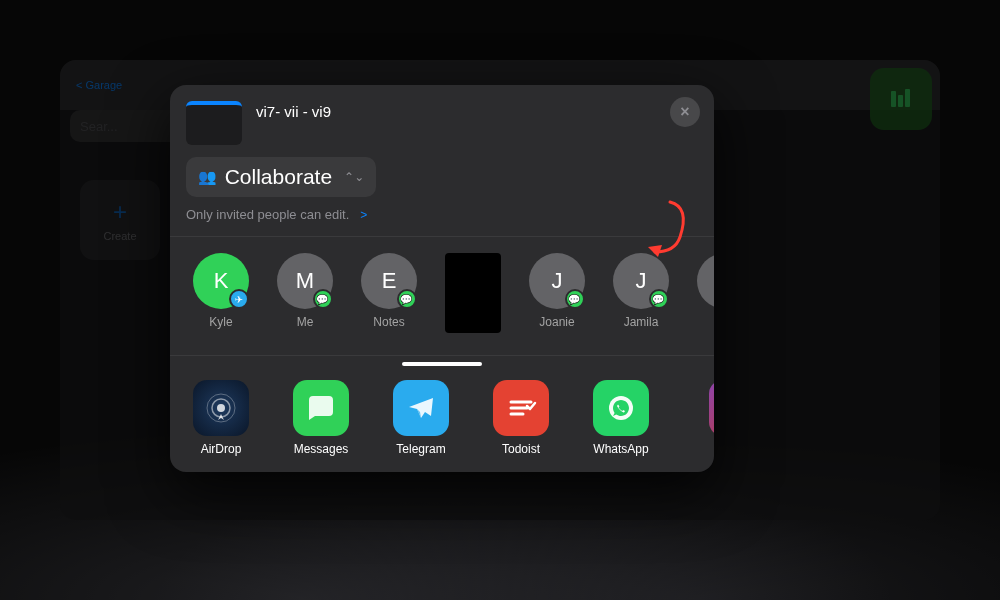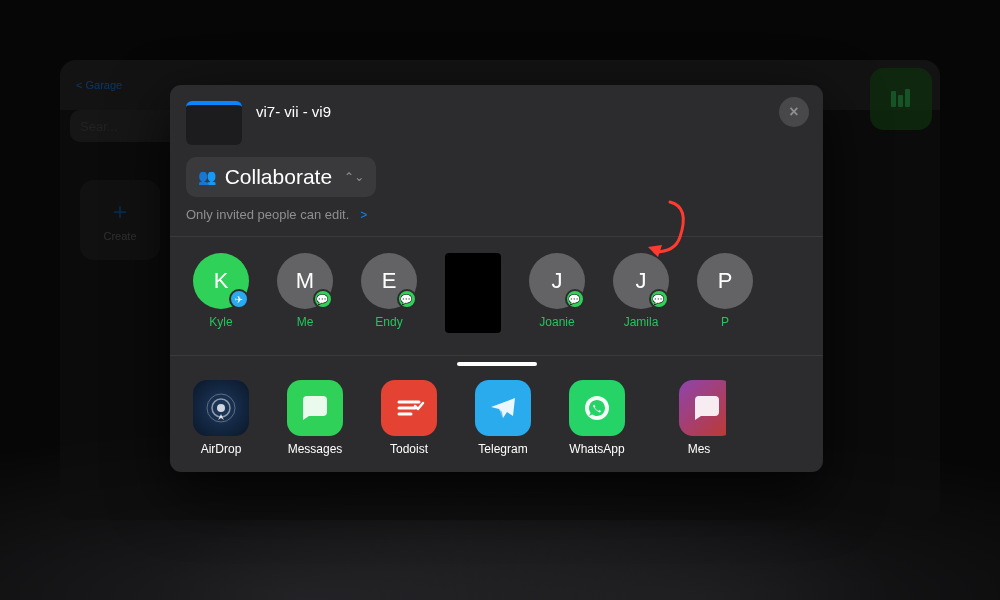--- a/index.html
+++ b/index.html
@@ -111,23 +111,23 @@
       position: absolute;
       inset: 0;
       background: rgba(0,0,0,0.5);
     }
 
     
     .share-sheet {
       position: absolute;
       top: 85px;
       left: 170px;
-      width: 653px;
+      width: 544px;
       background: #2c2c2e;
-      border-radius: 11px;
+      border-radius: 16px;
       overflow: hidden;
       box-shadow: 0 20px 60px rgba(0,0,0,0.8);
     }
 
     
     .share-header {
       display: flex;
       align-items: flex-start;
       padding: 16px 16px 0 16px;
       gap: 14px;
@@ -296,21 +296,21 @@
 
     .contact-badge.telegram { background: #2aabee; }
     .contact-badge.messages { background: #30d158; }
 
     .contact-badge-icon {
       font-size: 10px;
       color: #fff;
     }
 
     .contact-name {
-      color: #22c55e;
+      color: #a3a3a3;
       font-size: 12px;
       text-align: center;
     }
 
     
     .apps-divider {
       height: 1px;
       background: #3a3a3c;
       margin: 0 0 0 0;
     }
@@ -327,21 +327,21 @@
       height: 4px;
       background: #ffffff;
       border-radius: 2px;
     }
 
     
     .apps-row {
       display: flex;
       align-items: flex-start;
       padding: 12px 16px 16px 16px;
-      gap: 24px;
+      gap: 30px;
       overflow-x: auto;
       scrollbar-width: none;
     }
 
     .apps-row::-webkit-scrollbar { display: none; }
 
     .app-item {
       display: flex;
       flex-direction: column;
       align-items: center;
@@ -469,21 +469,21 @@
       <span class="contact-name">Me</span>
     </div>
 
     <div class="contact-item">
       <div class="contact-avatar gray">
         E
         <div class="contact-badge messages">
           <span class="contact-badge-icon">💬</span>
         </div>
       </div>
-      <span class="contact-name">Endy</span>
+      <span class="contact-name">Notes</span>
     </div>
 
     <div class="contact-item">
       <div class="contact-avatar black" style="width:56px;height:80px;border-radius:4px;">
       </div>
       <span class="contact-name"></span>
     </div>
 
     <div class="contact-item">
       <div class="contact-avatar gray">
@@ -537,41 +537,41 @@
     <div class="app-item">
       <div class="app-icon messages">
         <svg width="32" height="32" viewBox="0 0 32 32" fill="none">
           <path d="M4 8 Q4 4 8 4 L24 4 Q28 4 28 8 L28 20 Q28 24 24 24 L10 24 L4 28 L4 8Z" fill="white" opacity="0.9"></path>
         </svg>
       </div>
       <span class="app-name">Messages</span>
     </div>
 
     <div class="app-item">
+      <div class="app-icon telegram">
+        <svg width="32" height="32" viewBox="0 0 32 32" fill="none">
+          <path d="M28 6 L4 15 L12 17 L16 26 L20 20 L26 24 Z" fill="white" opacity="0.9"></path>
+          <path d="M12 17 L15 20 L16 26 Z" fill="#2aabee" opacity="0.7"></path>
+        </svg>
+      </div>
+      <span class="app-name">Telegram</span>
+    </div>
+
+    <div class="app-item">
       <div class="app-icon todoist">
         <svg width="32" height="32" viewBox="0 0 32 32" fill="none">
           <path d="M6 10 L26 10" stroke="white" stroke-width="3" stroke-linecap="round"></path>
           <path d="M6 16 L22 16" stroke="white" stroke-width="3" stroke-linecap="round"></path>
           <path d="M6 22 L18 22" stroke="white" stroke-width="3" stroke-linecap="round"></path>
           <path d="M22 14 L25 17 L30 11" stroke="white" stroke-width="2.5" fill="none" stroke-linecap="round" stroke-linejoin="round"></path>
         </svg>
       </div>
       <span class="app-name">Todoist</span>
     </div>
 
-    <div class="app-item">
-      <div class="app-icon telegram">
-        <svg width="32" height="32" viewBox="0 0 32 32" fill="none">
-          <path d="M28 6 L4 15 L12 17 L16 26 L20 20 L26 24 Z" fill="white" opacity="0.9"></path>
-          <path d="M12 17 L15 20 L16 26 Z" fill="#2aabee" opacity="0.7"></path>
-        </svg>
-      </div>
-      <span class="app-name">Telegram</span>
-    </div>
-
 
     <div class="app-item">
       <div class="app-icon whatsapp">
         <svg width="32" height="32" viewBox="0 0 32 32" fill="none">
           <circle cx="16" cy="16" r="12" fill="white" opacity="0.95"></circle>
           <path d="M16 8 C11.6 8 8 11.6 8 16 C8 17.8 8.6 19.5 9.6 20.9 L8 24 L11.2 22.5 C12.6 23.4 14.2 24 16 24 C20.4 24 24 20.4 24 16 C24 11.6 20.4 8 16 8Z" fill="#25d366"></path>
           <path d="M12 14 C12 14 13 16 15 18 C17 20 19 20.5 19 20.5 L20 19 L18 18 L17.5 19 C17.5 19 15 18 13.5 15 L14.5 14.5 L13 12.5 Z" fill="white"></path>
         </svg>
       </div>
       <span class="app-name">WhatsApp</span>

